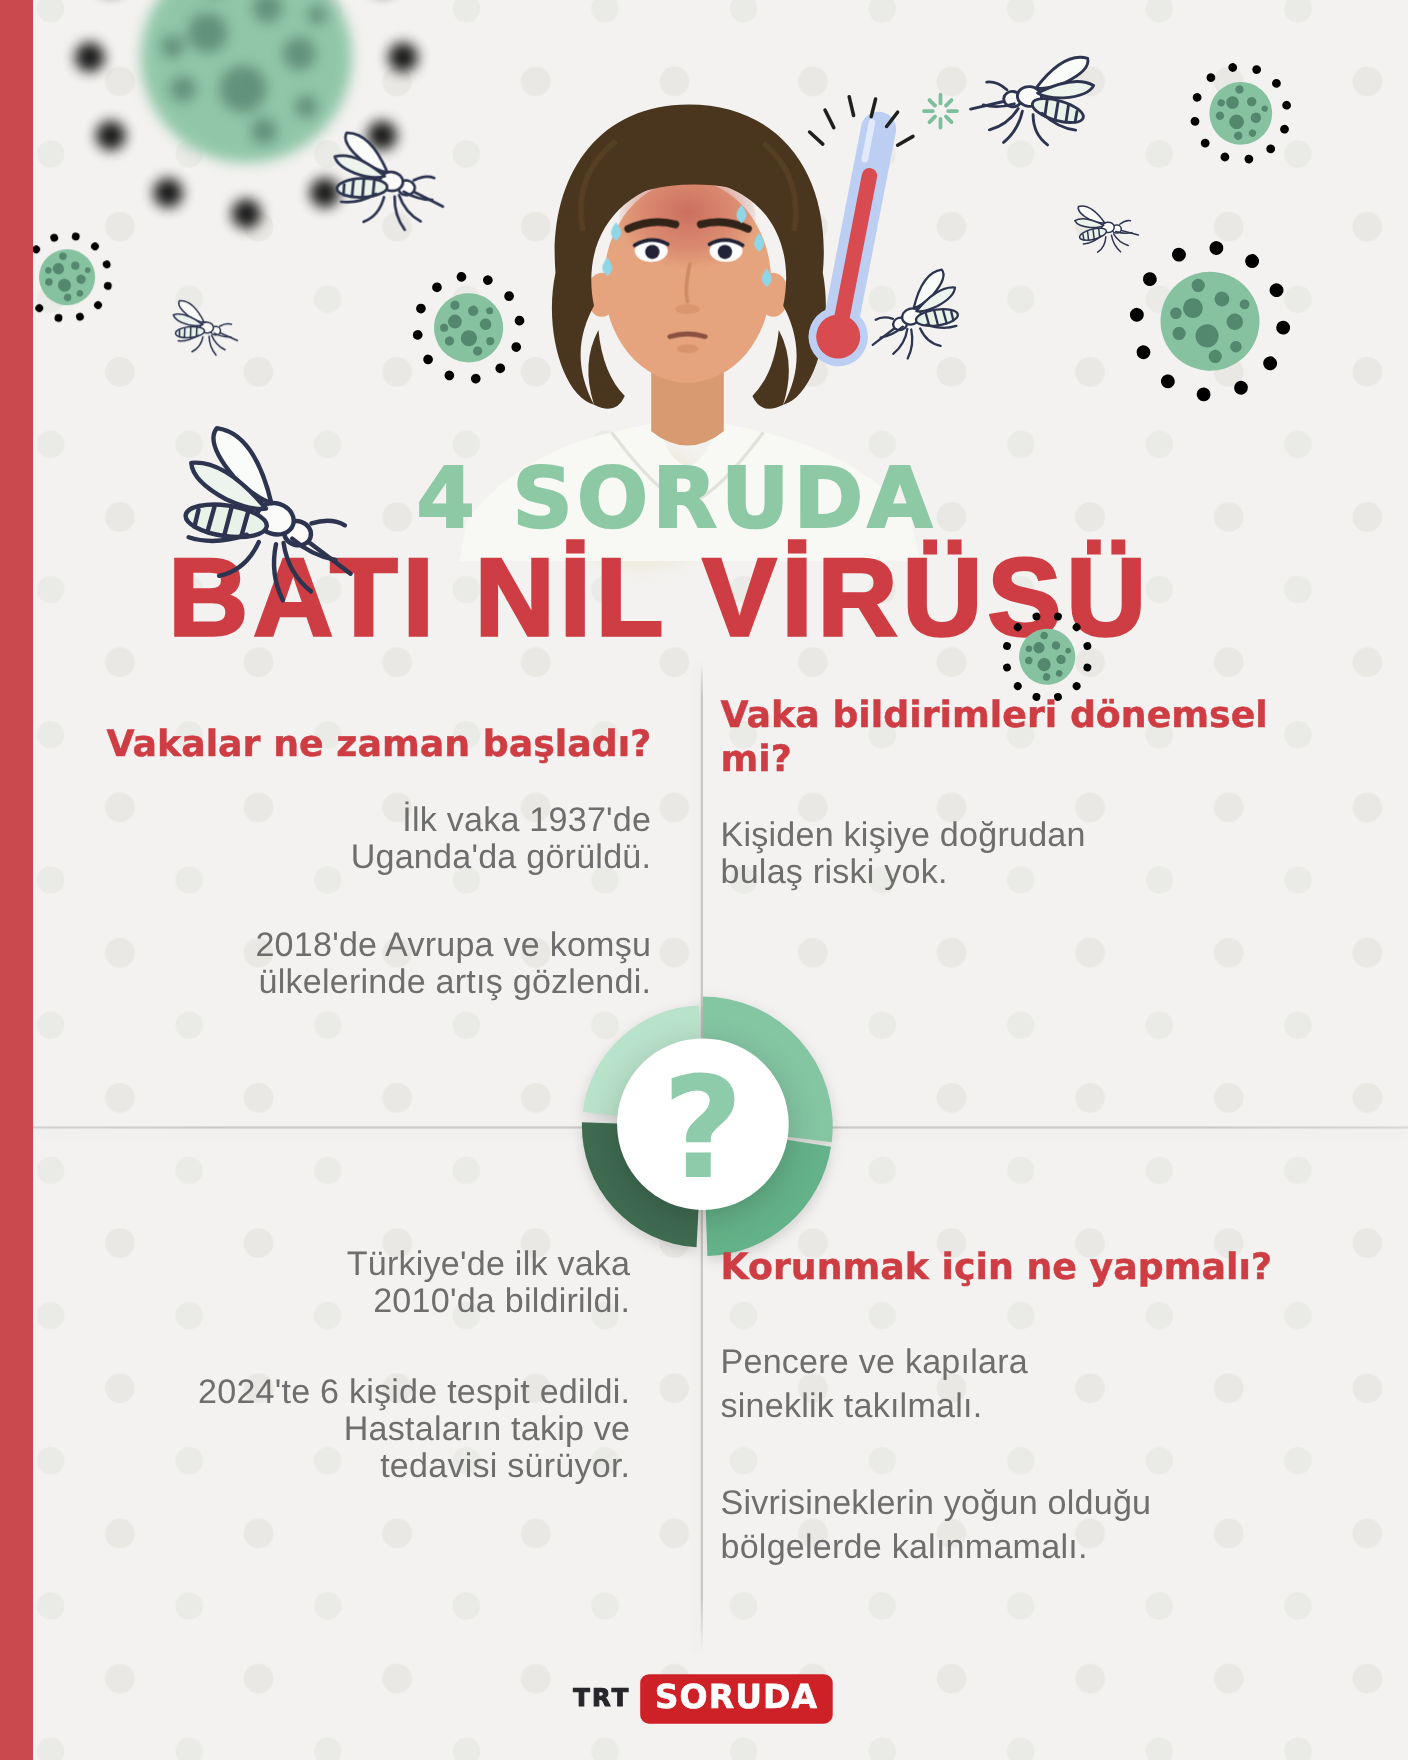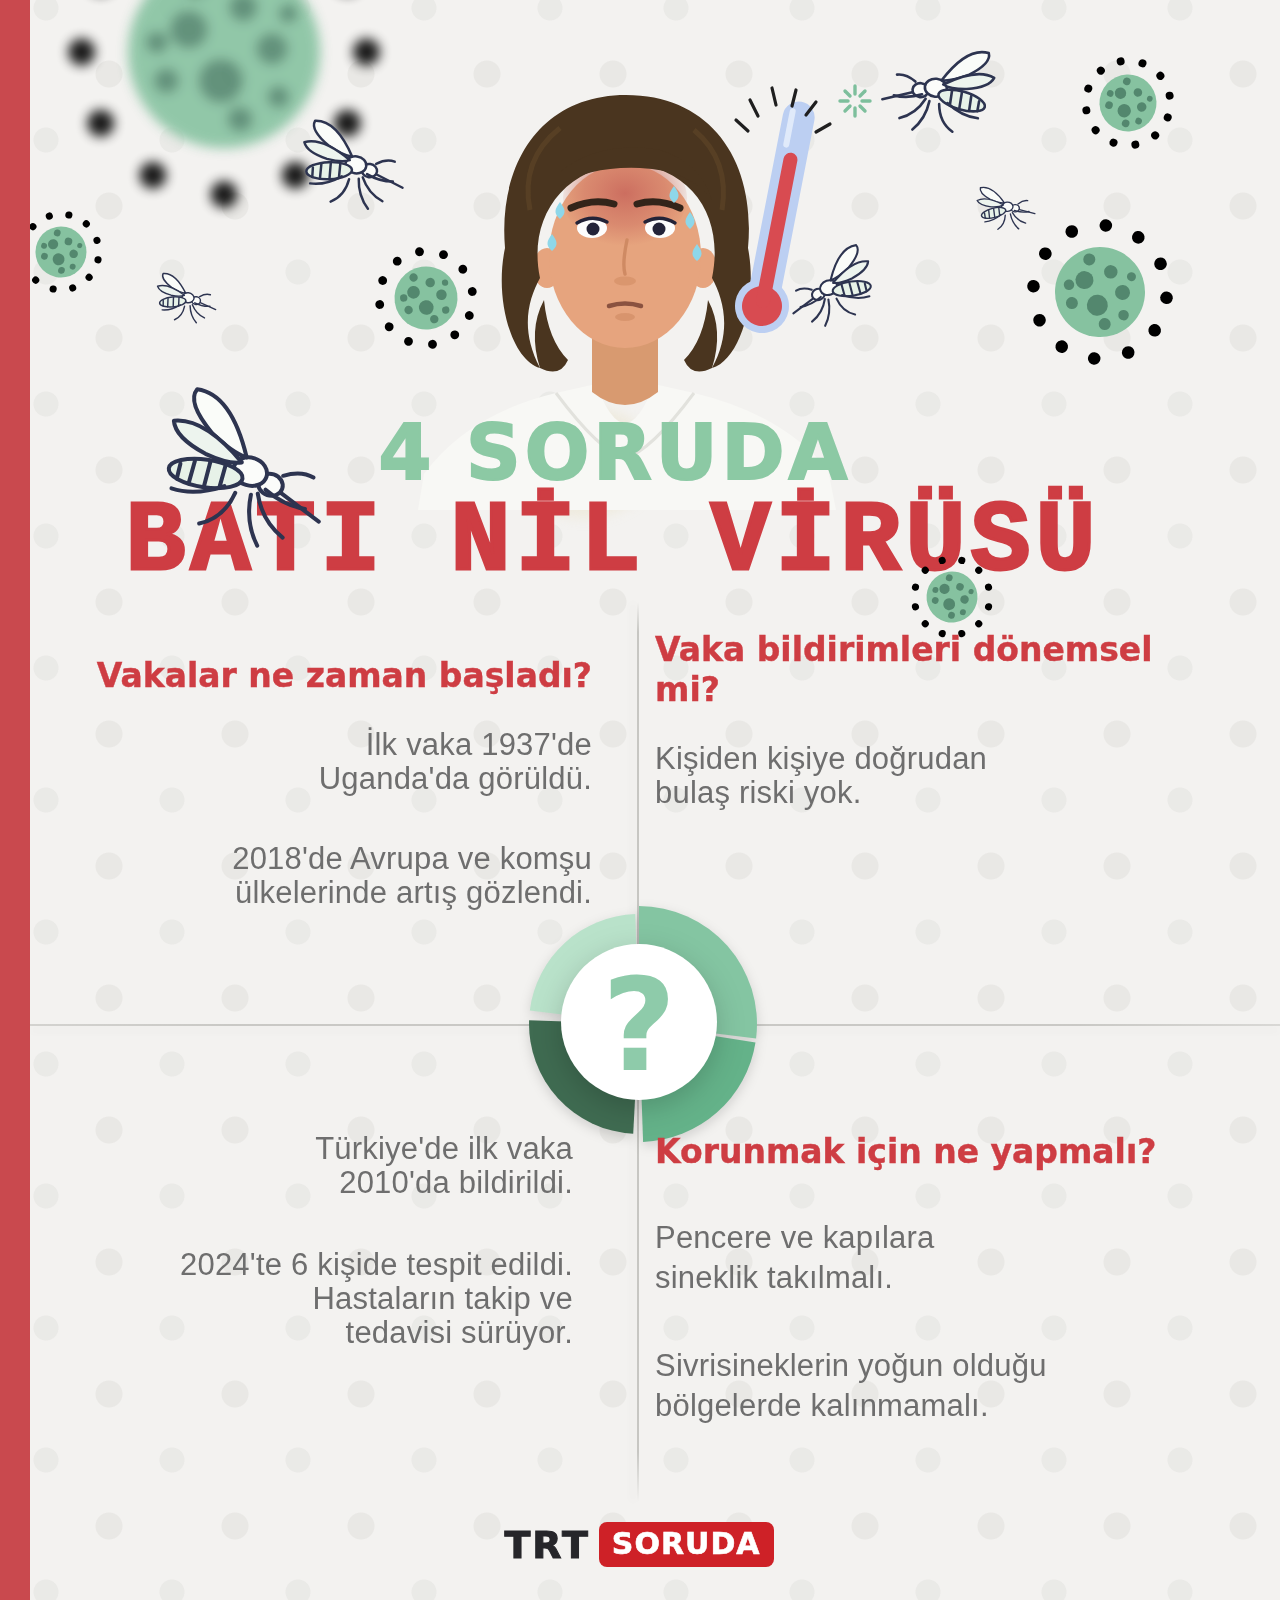--- a/index.html
+++ b/index.html
@@ -17,24 +17,23 @@
   svg.decor{position:absolute; left:0; top:0; z-index:1;}
   svg.overtitle{position:absolute; left:0; top:0; z-index:4; pointer-events:none;}
 
   .kicker{
     position:absolute; top:408px; left:0; width:1230px; text-align:center;
     font-family:"DejaVu Sans", sans-serif; font-weight:bold; font-size:76px;
     letter-spacing:4px; color:#8cc9a4; -webkit-text-stroke:2px #8cc9a4; z-index:3;
   }
   .main-title{
     position:absolute; top:486px; left:0; width:1200px; text-align:center;
-    font-family:Liberation Mono, monospace; font-weight:bold; font-size:100px;
+    font-family:Liberation Sans, sans-serif; font-weight:bold; font-size:100px;
     letter-spacing:5px; color:#ce3d43; -webkit-text-stroke:3px #ce3d43; z-index:3;
     white-space:nowrap;
-    padding-left:13px;
   }
 
   .divider-v{
     position:absolute; left:637px; top:602px; width:2px; height:900px; z-index:2;
     background:linear-gradient(to bottom, rgba(0,0,0,0), rgba(138,138,132,.42) 30px,
                rgba(138,138,132,.42) 850px, rgba(0,0,0,0));
     box-shadow:-5px 0 9px rgba(60,60,55,0.06);
   }
   .divider-h{
     position:absolute; left:30px; top:1024px; height:2px; width:1250px; z-index:2;
@@ -61,21 +60,21 @@
   .q-br p{line-height:40px; margin-bottom:48px;}
   .q-bl p{margin-bottom:48px;}
 
   .pinwheel{position:absolute; left:489px; top:874px; z-index:5;}
 
   .logo{
     position:absolute; top:1522px; left:0; width:1278px; z-index:6;
     display:flex; justify-content:center; align-items:center; gap:9px;
   }
   .logo-trt{
-    font-family:"DejaVu Sans", sans-serif; font-weight:bold; font-size:38px;
+    font-family:"DejaVu Sans", sans-serif; font-weight:bold; font-size:22px;
     color:#26262a; letter-spacing:2px; -webkit-text-stroke:1px #26262a;
   }
   .logo-box{
     background:#ce2127; color:#ffffff; font-family:"DejaVu Sans", sans-serif;
     font-weight:bold; font-size:30px; letter-spacing:1px; padding:4px 13px 6px;
     border-radius:8px; -webkit-text-stroke:.6px #ffffff;
   }
 </style>
 </head>
 <body>

